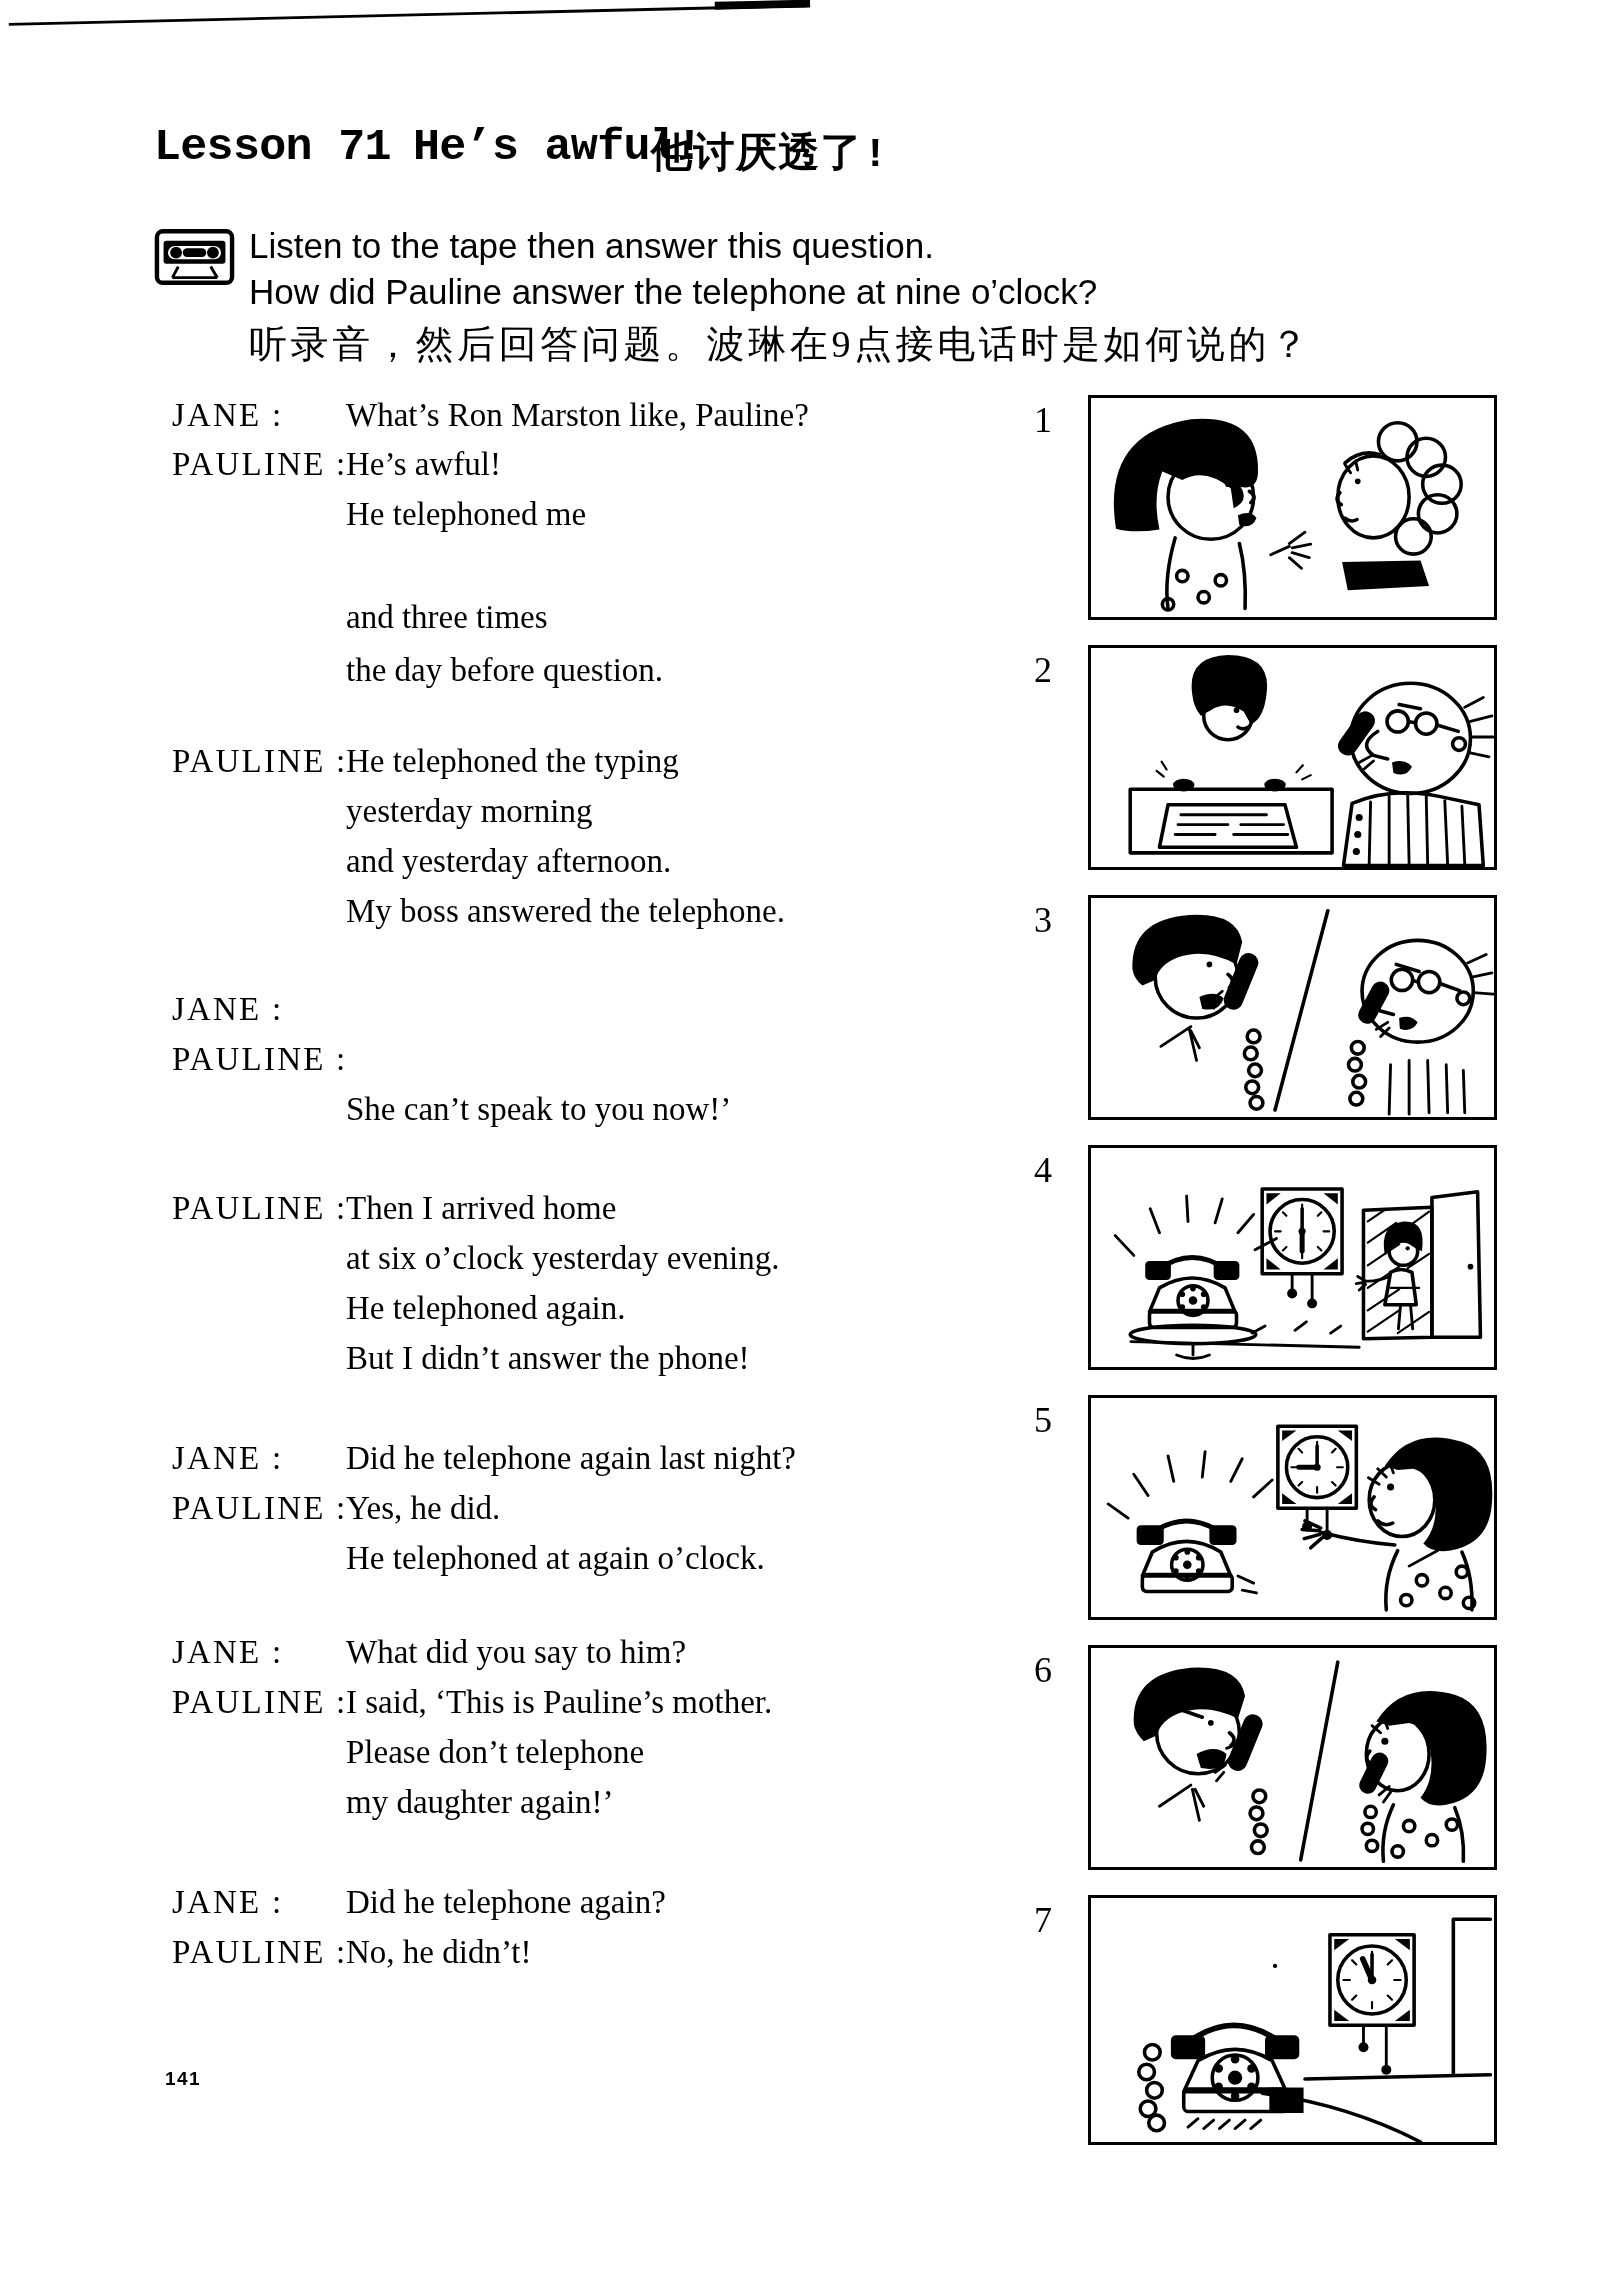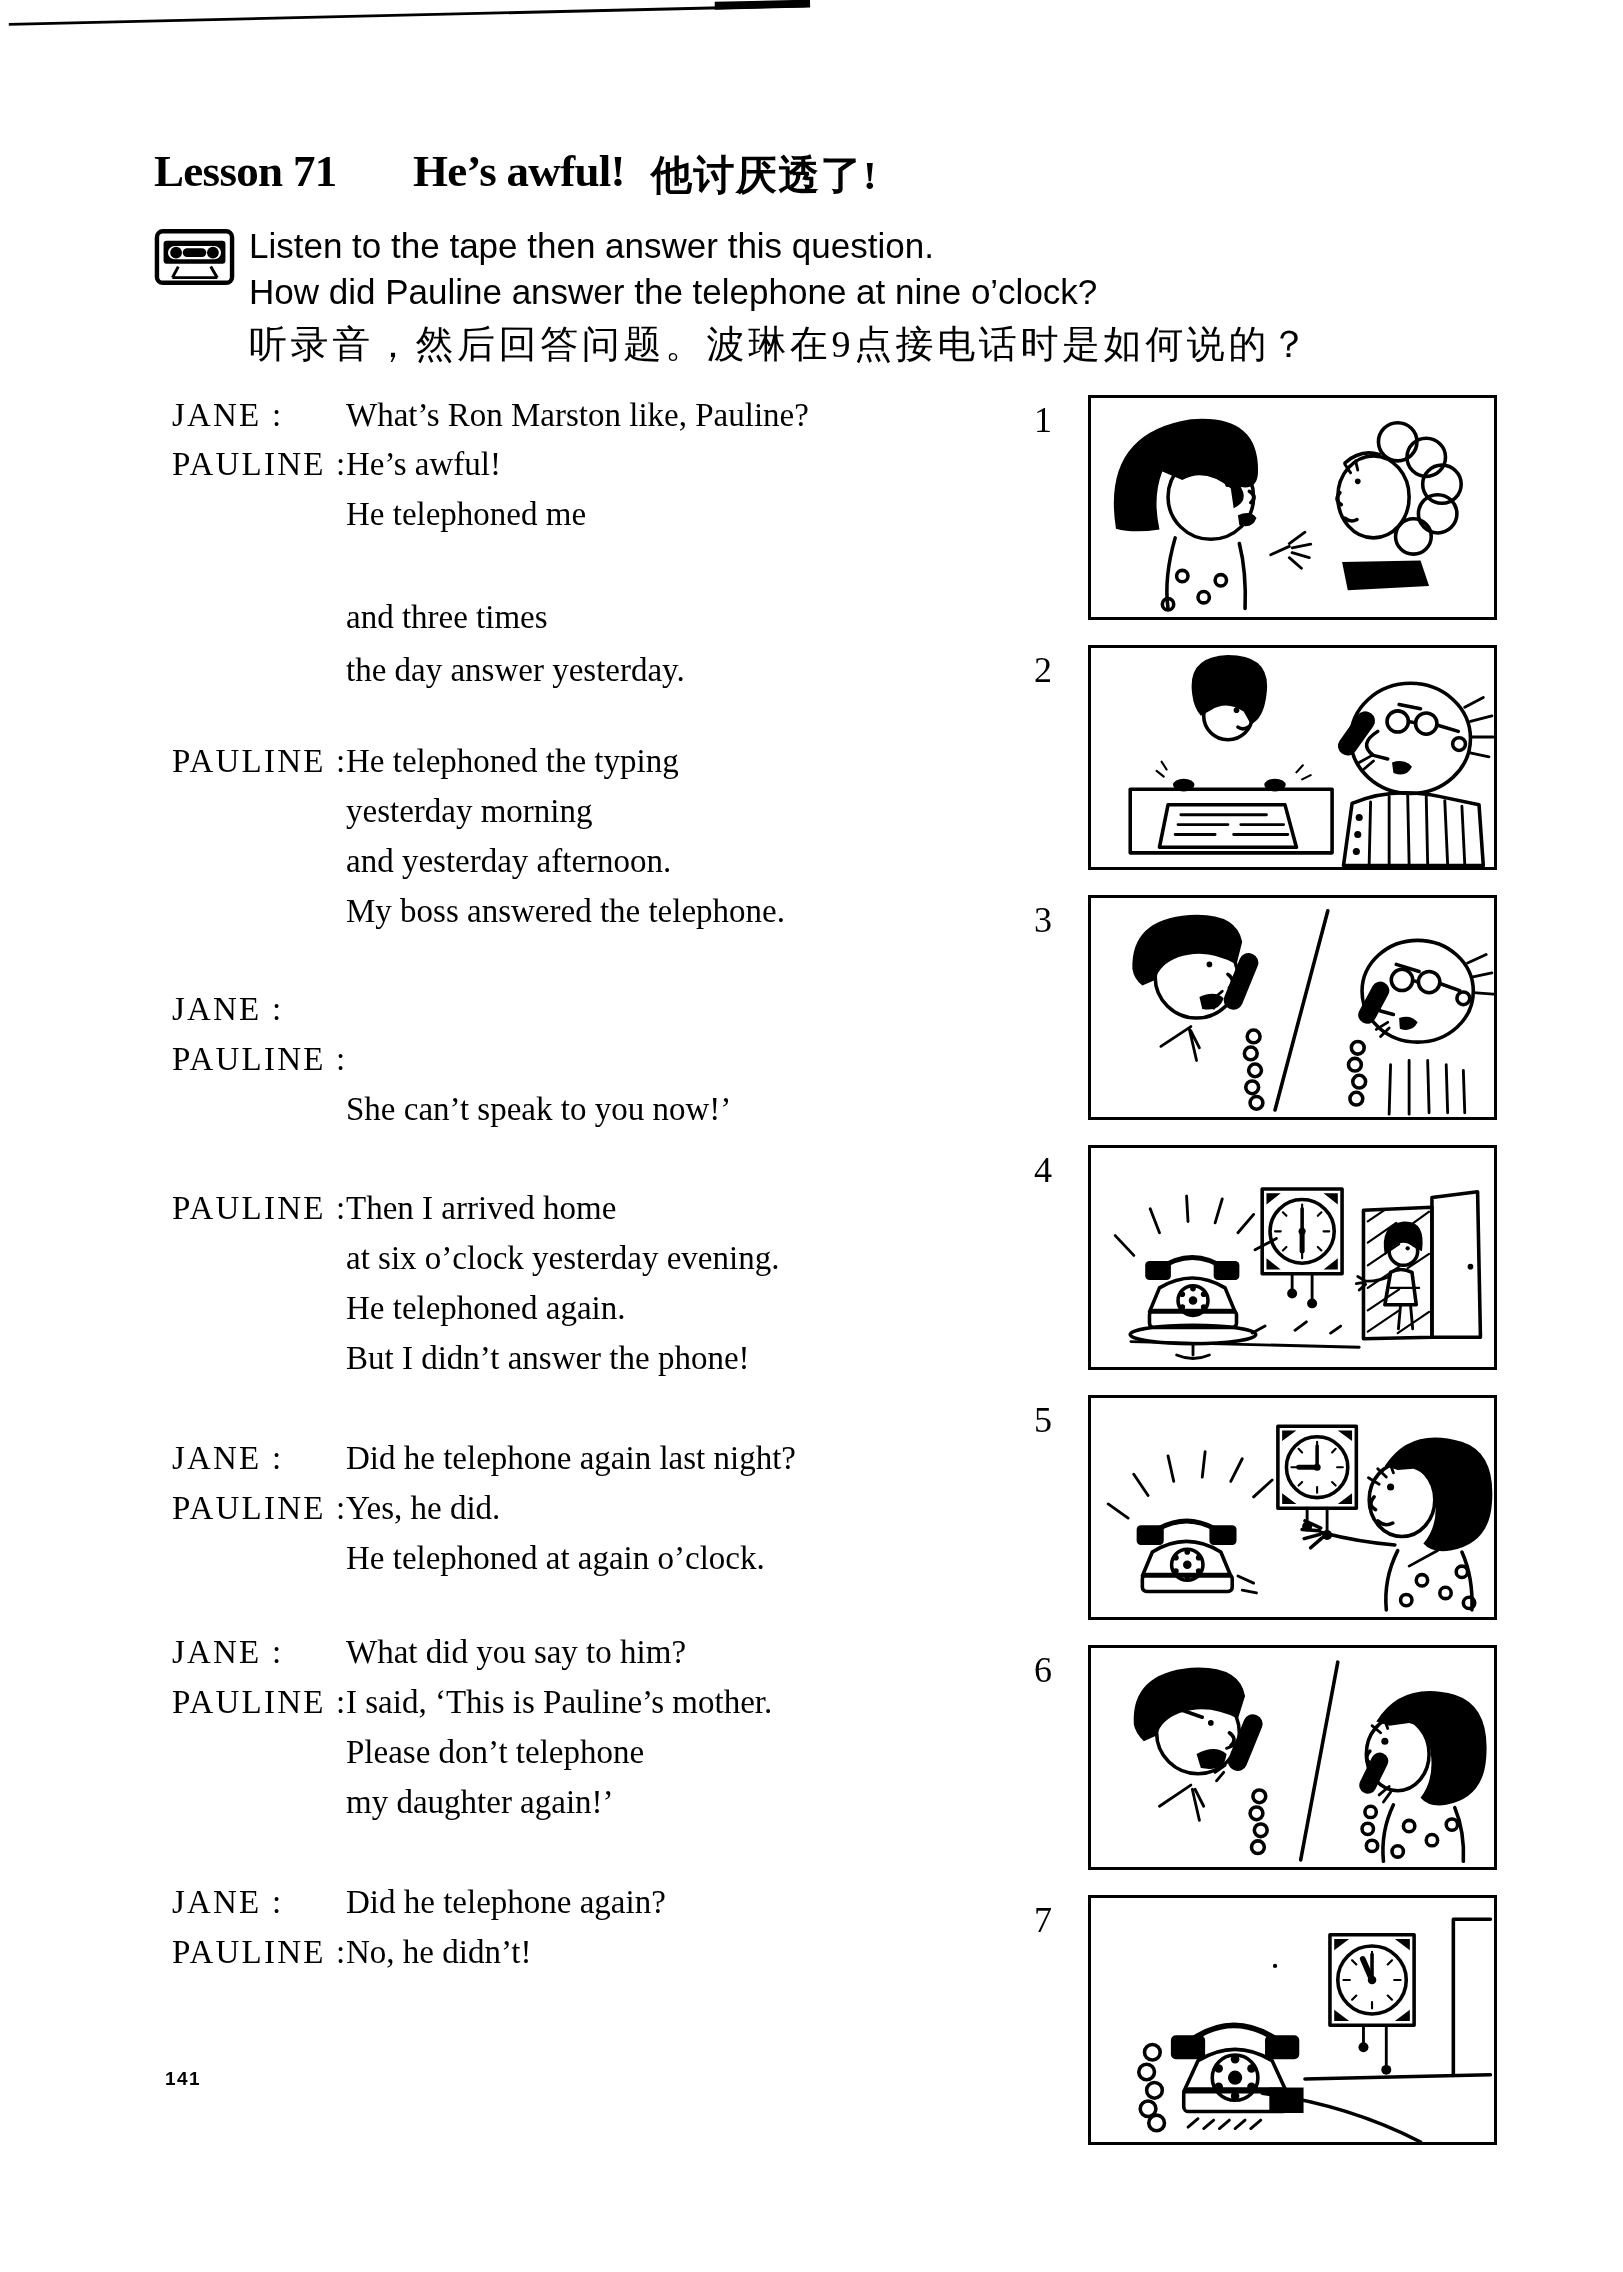--- a/index.html
+++ b/index.html
@@ -4,22 +4,22 @@
 <style>
   * { margin:0; padding:0; box-sizing:border-box; }
   html,body { background:#e8e8e8; }
   .page {
     position:relative; width:1623px; height:2273px; margin:0 auto;
     background:#ffffff; color:#000; overflow:hidden;
     font-family:"Liberation Serif", serif;
   }
   .abs { position:absolute; }
   
-  .title-part { position:absolute; top:122px; font-family:Liberation Serif, serif;
-    font-weight:bold; font-size:45px; letter-spacing:-0.7px; white-space:pre;margin-top:23px; }
+  .title-part { position:absolute; top:122px; font-family:Liberation Mono, monospace;
+    font-weight:bold; font-size:45px; letter-spacing:-0.7px; white-space:pre; }
   #t-lesson { left:154px; }
   #t-en { left:413px; }
   #t-zh { left:651px; top:125px; font-size:41px; letter-spacing:1.4px; }
   
   .instr { position:absolute; left:249px; font-family:"Liberation Sans", sans-serif;
     font-size:35px; white-space:pre; }
   #instr-1 { top:226px; }
   #instr-2 { top:272px; }
   #instr-zh { top:319px; font-family:"Liberation Serif", serif; font-size:38px; letter-spacing:3.6px; }
   #cassette { left:154px; top:228px; width:81px; height:61px; }
@@ -76,21 +76,21 @@
   <div class="dl" style="top:496px">
       <span class="sp"></span>
       <span class="ut">He telephoned me</span>
     </div>
   <div class="dl" style="top:599px">
       <span class="sp"></span>
       <span class="ut">and three times</span>
     </div>
   <div class="dl" style="top:652px">
       <span class="sp"></span>
-      <span class="ut">the day answer yesterday.</span>
+      <span class="ut">the day before question.</span>
     </div>
 
   <div class="dl" style="top:743px">
       <span class="sp">PAULINE :</span>
       <span class="ut">He telephoned the typing</span>
     </div>
   <div class="dl" style="top:793px">
       <span class="sp"></span>
       <span class="ut">yesterday morning</span>
     </div>

